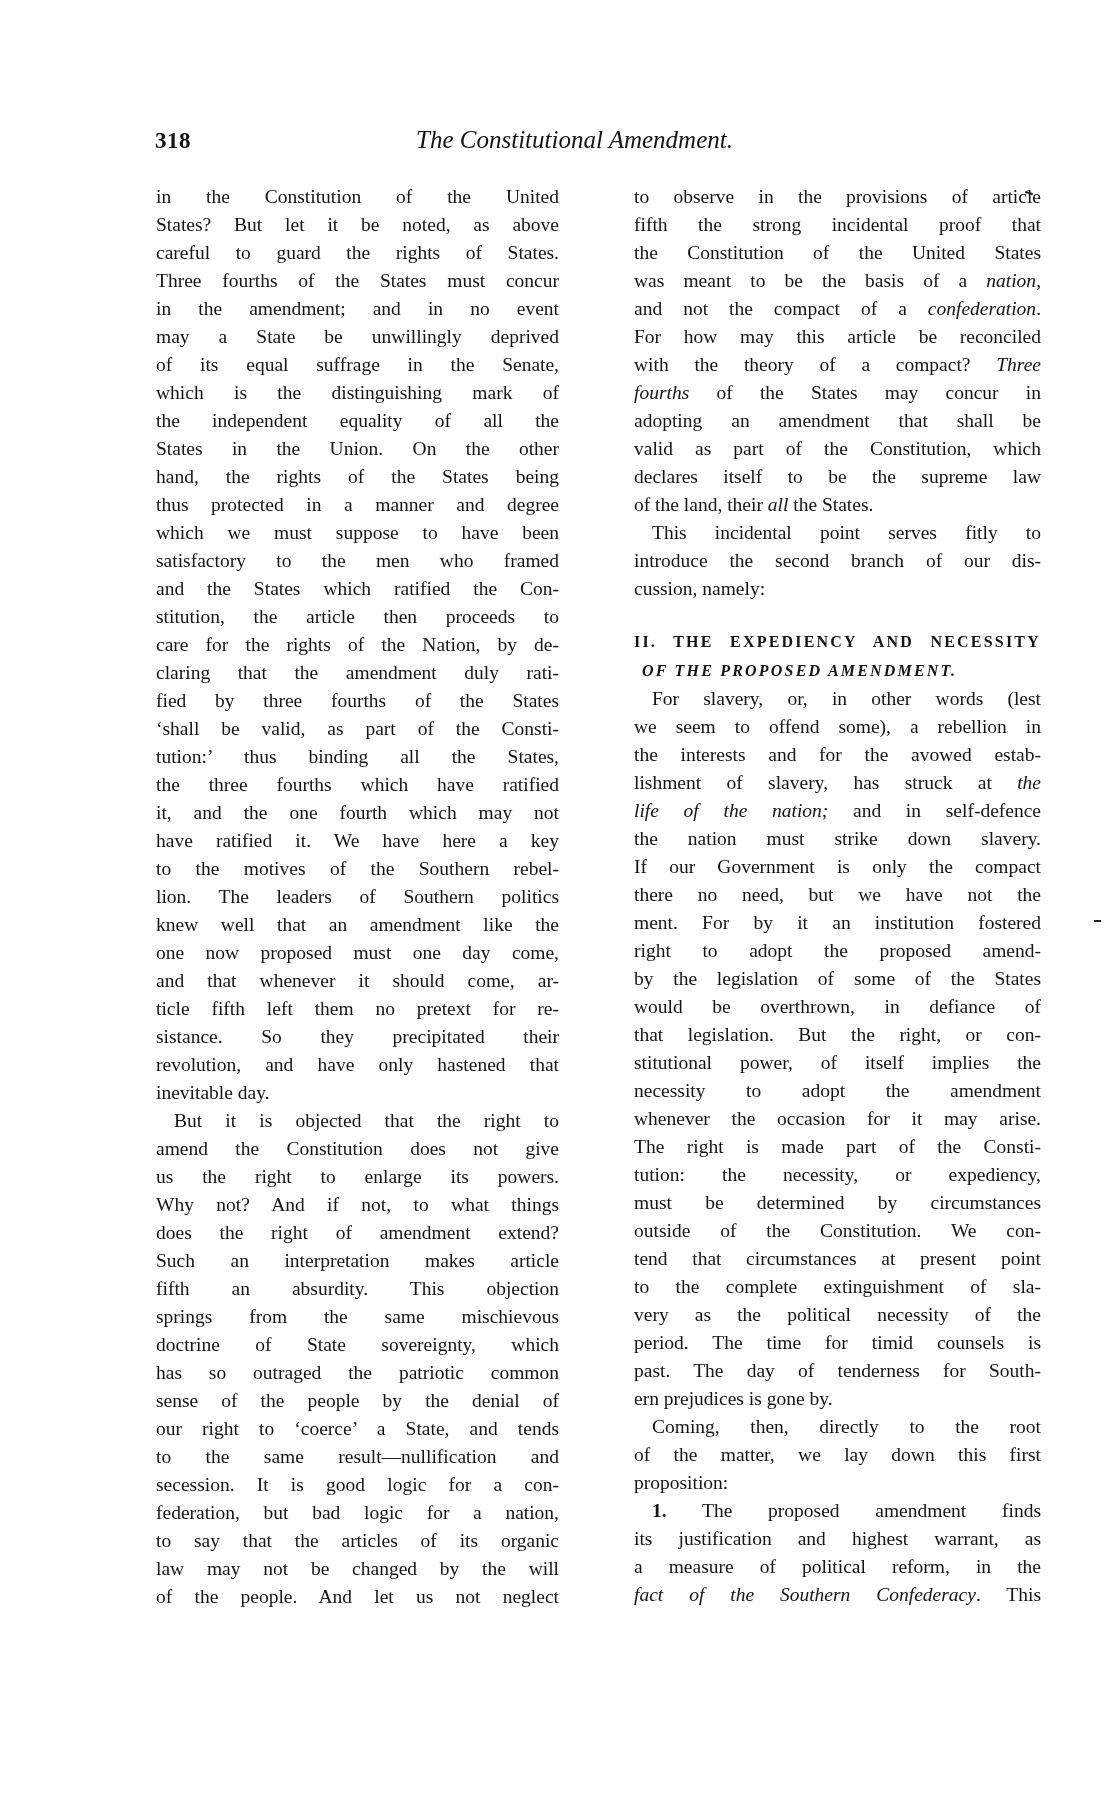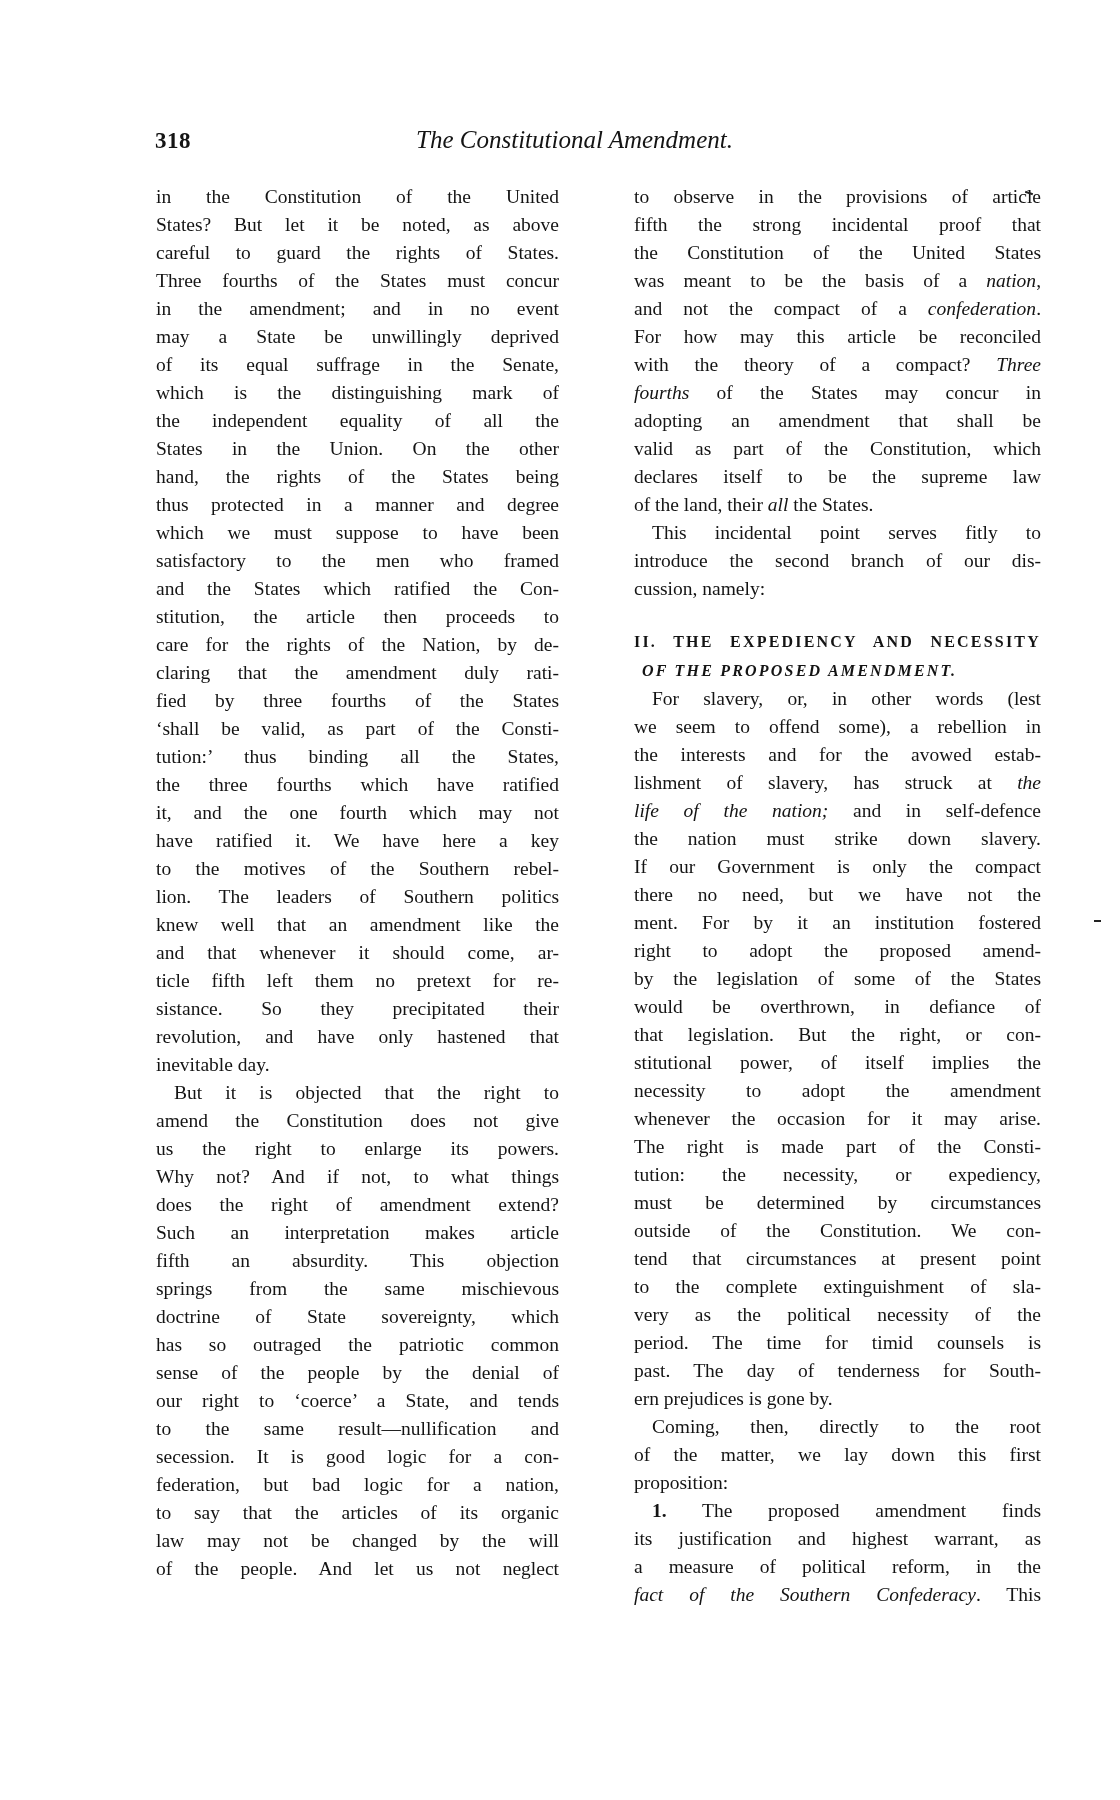--- a/index.html
+++ b/index.html
@@ -71,20 +71,21 @@
       <div class="line">claring that the amendment duly rati-</div>
       <div class="line">fied by three fourths of the States</div>
       <div class="line">‘shall be valid, as part of the Consti-</div>
       <div class="line">tution:’ thus binding all the States,</div>
       <div class="line">the three fourths which have ratified</div>
       <div class="line">it, and the one fourth which may not</div>
       <div class="line">have ratified it. We have here a key</div>
       <div class="line">to the motives of the Southern rebel-</div>
       <div class="line">lion. The leaders of Southern politics</div>
       <div class="line">knew well that an amendment like the</div>
+      <div class="line">one now proposed must one day come,</div>
       <div class="line">and that whenever it should come, ar-</div>
       <div class="line">ticle fifth left them no pretext for re-</div>
       <div class="line">sistance. So they precipitated their</div>
       <div class="line">revolution, and have only hastened that</div>
       <div class="line last">inevitable day.</div>
       <div class="line indent">But it is objected that the right to</div>
       <div class="line">amend the Constitution does not give</div>
       <div class="line">us the right to enlarge its powers.</div>
       <div class="line">Why not? And if not, to what things</div>
       <div class="line">does the right of amendment extend?</div>

